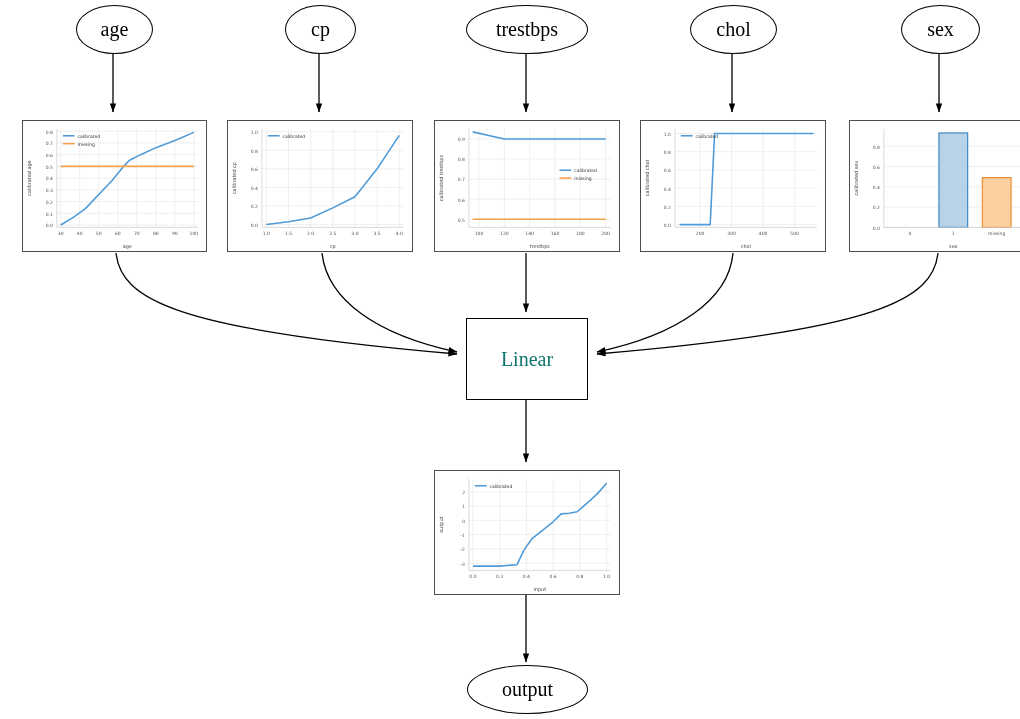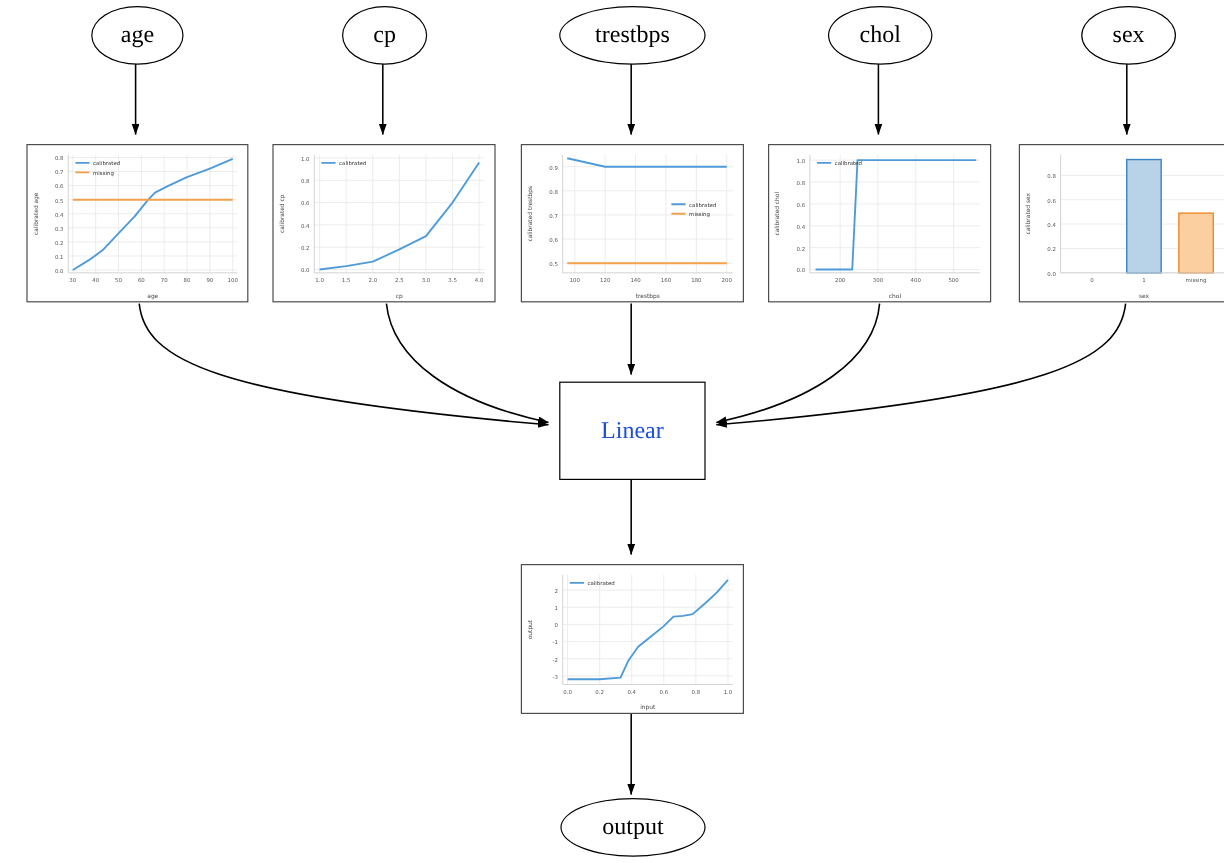--- a/index.html
+++ b/index.html
@@ -6,21 +6,21 @@
   body{width:1020px;height:719px;position:relative;overflow:hidden;
        font-family:"Liberation Serif", serif;}
   .stage{position:absolute;left:17px;top:0;width:1020px;height:719px;}
   svg.edges{position:absolute;left:0;top:0;width:1020px;height:719px;pointer-events:none;}
 
   .node-ellipse{position:absolute;display:flex;align-items:center;justify-content:center;
      border:1.3px solid #000;border-radius:50%;background:#fff;
      font-family:"Liberation Serif", serif;font-size:20px;color:#000;}
   .node-box{position:absolute;display:flex;align-items:center;justify-content:center;
      border:1.4px solid #000;background:#fff;
-     font-family:"Liberation Serif", serif;font-size:20px;color:#1d4ed8;}
+     font-family:"Liberation Serif", serif;font-size:20px;color:#0f766e;}
 
   .panel{position:absolute;border:1.4px solid #4d4d4d;background:#fff;box-sizing:border-box;}
   .plot-svg{display:block;width:100%;height:100%;}
 
   
   .tick{font-family:"DejaVu Sans","Liberation Sans",sans-serif;fill:#555555;}
   .axlabel{font-family:"DejaVu Sans","Liberation Sans",sans-serif;fill:#444444;}
   .leg{font-family:"DejaVu Sans","Liberation Sans",sans-serif;fill:#333333;}
   .gridline{stroke:#e8e8e8;stroke-width:.7;}
   .axisline{stroke:#d0d0d0;stroke-width:.8;}

